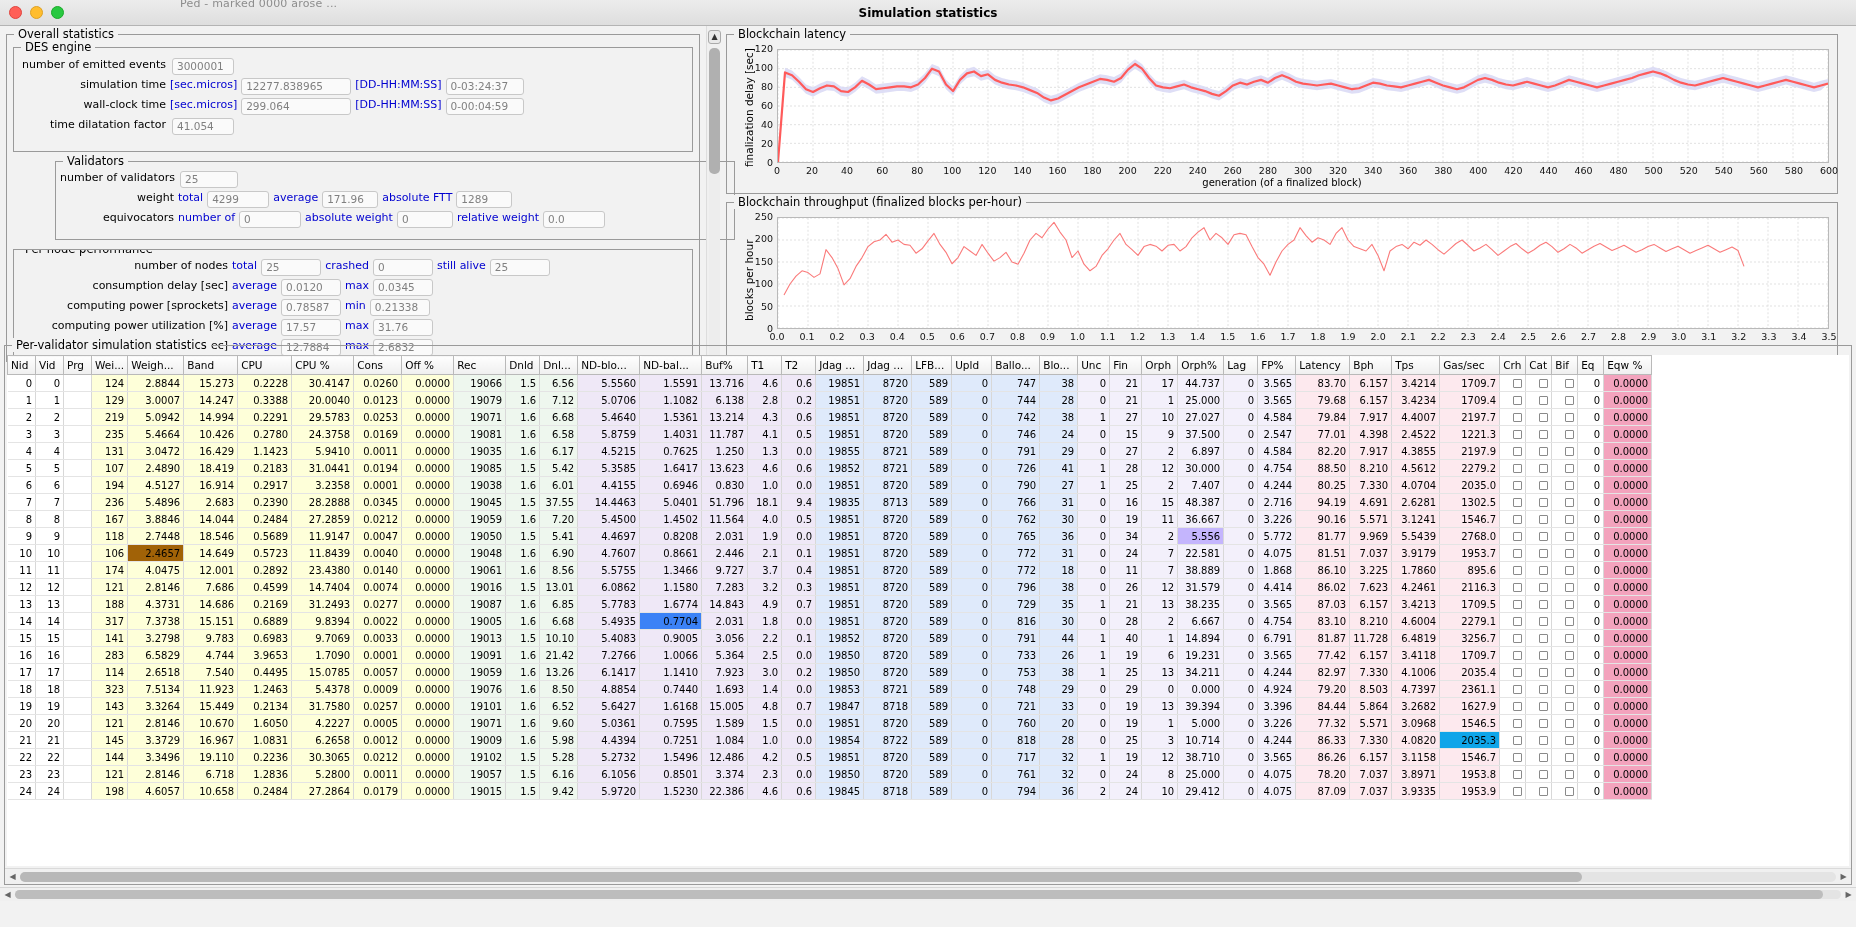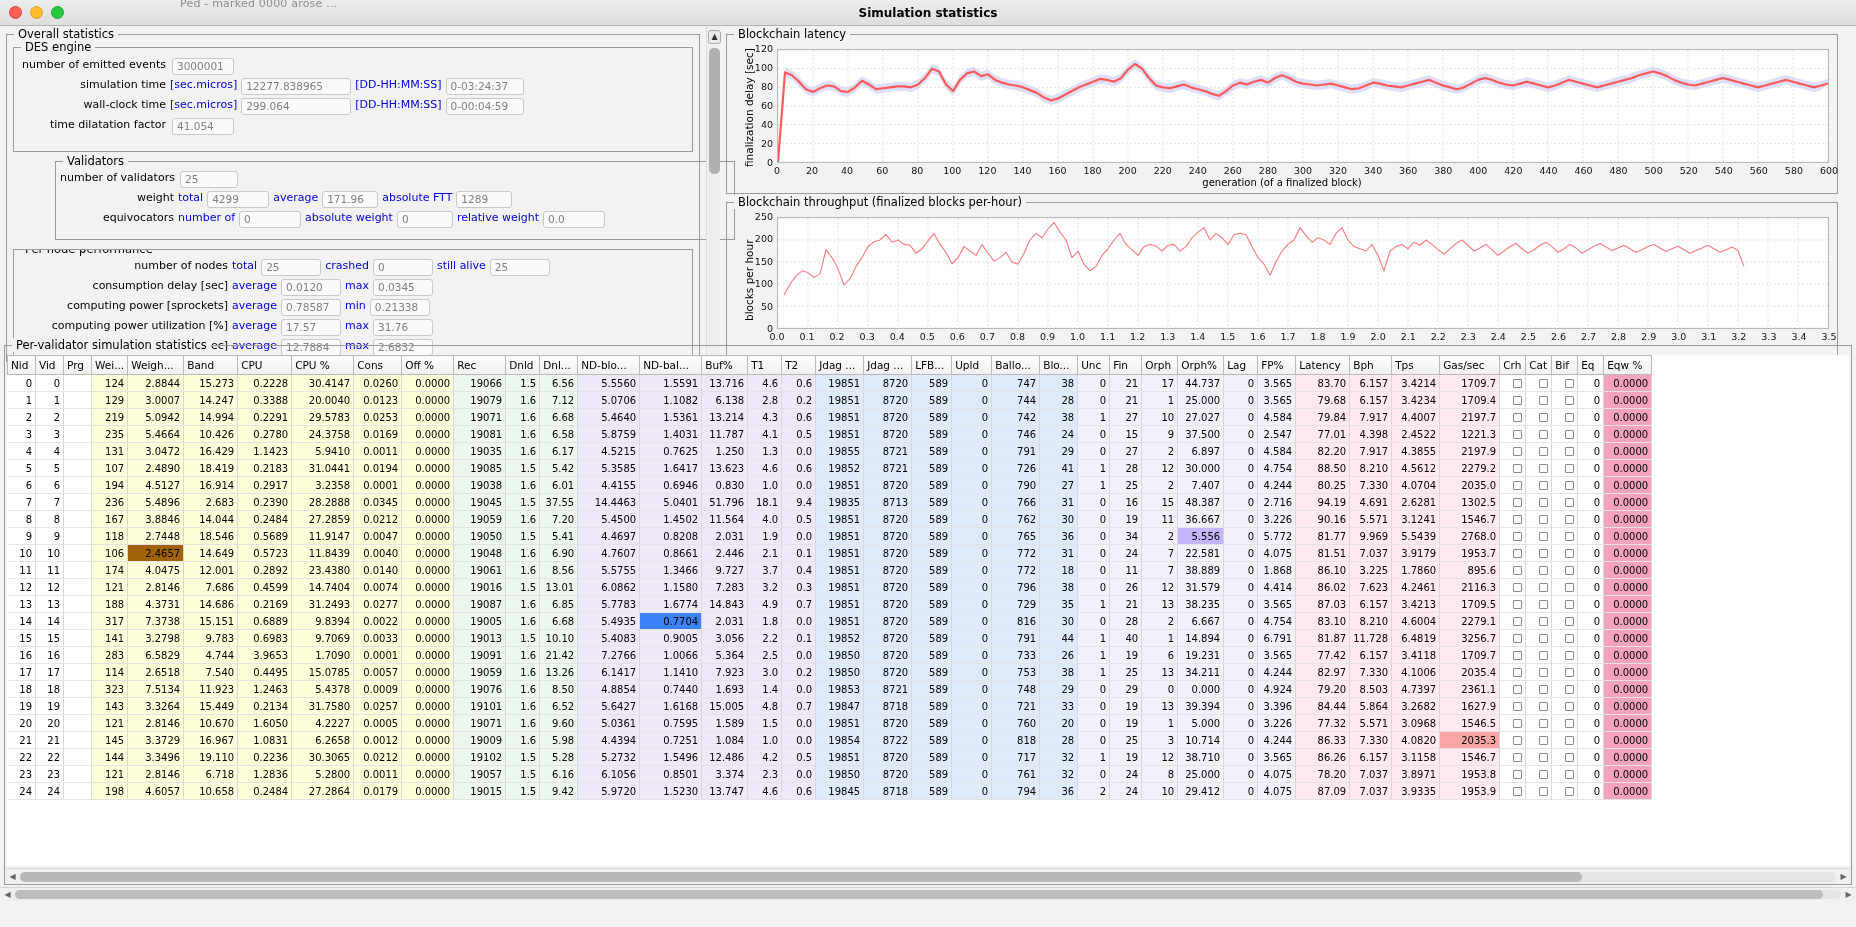--- a/index.html
+++ b/index.html
@@ -1393,21 +1393,21 @@
               <td style="width: 38px; background: rgb(223, 234, 251);">28</td>
               <td style="width: 32px; background: rgb(243, 240, 251);">0</td>
               <td style="width: 32px; background: rgb(243, 240, 251);">25</td>
               <td style="width: 36px; background: rgb(243, 240, 251);">3</td>
               <td style="width: 46px; background: rgb(243, 240, 251);">10.714</td>
               <td style="width: 34px; background: rgb(243, 240, 251);">0</td>
               <td style="width: 38px; background: rgb(243, 240, 251);">4.244</td>
               <td style="width: 54px; background: rgb(253, 233, 238);">86.33</td>
               <td style="width: 42px; background: rgb(253, 233, 238);">7.330</td>
               <td style="width: 48px; background: rgb(253, 233, 238);">4.0820</td>
-              <td style="width: 60px; background: #fca5a5; text-align: right;">2035.3</td>
+              <td style="width: 60px; background: #0ea5e9; text-align: right;">2035.3</td>
               <td class="chk" style="width: 26px; background: rgb(255, 255, 255);"><span class="checkbox"></span></td>
               <td class="chk" style="width: 26px; background: rgb(255, 255, 255);"><span class="checkbox"></span></td>
               <td class="chk" style="width: 26px; background: rgb(255, 255, 255);"><span class="checkbox"></span></td>
               <td class="chk" style="width: 26px; background: rgb(255, 255, 255); text-align: right;">0</td>
               <td style="width: 48px; background: rgb(243, 163, 189);">0.0000</td>
             </tr>
             <tr>
               <td style="width: 28px; background: rgb(255, 255, 255); text-align: right;">22</td>
               <td style="width: 28px; background: rgb(255, 255, 255); text-align: right;">22</td>
               <td style="width: 28px; background: rgb(255, 255, 255); text-align: right;"></td>
@@ -1498,21 +1498,21 @@
               <td style="width: 54px; background: rgb(254, 255, 217);">10.658</td>
               <td style="width: 54px; background: rgb(254, 255, 217);">0.2484</td>
               <td style="width: 62px; background: rgb(254, 255, 217);">27.2864</td>
               <td style="width: 48px; background: rgb(254, 255, 217);">0.0179</td>
               <td style="width: 52px; background: rgb(254, 255, 217);">0.0000</td>
               <td style="width: 52px; background: rgb(238, 247, 238);">19015</td>
               <td style="width: 34px; background: rgb(238, 247, 238);">1.5</td>
               <td style="width: 38px; background: rgb(238, 247, 238);">9.42</td>
               <td style="width: 62px; background: rgb(239, 232, 247);">5.9720</td>
               <td style="width: 62px; background: rgb(239, 232, 247);">1.5230</td>
-              <td style="width: 46px; background: rgb(239, 232, 247);">13.747</td>
+              <td style="width: 46px; background: rgb(239, 232, 247);">22.386</td>
               <td style="width: 34px; background: rgb(239, 232, 247);">4.6</td>
               <td style="width: 34px; background: rgb(239, 232, 247);">0.6</td>
               <td style="width: 48px; background: rgb(223, 234, 251);">19845</td>
               <td style="width: 48px; background: rgb(223, 234, 251);">8718</td>
               <td style="width: 40px; background: rgb(223, 234, 251);">589</td>
               <td style="width: 40px; background: rgb(223, 234, 251);">0</td>
               <td style="width: 48px; background: rgb(223, 234, 251);">794</td>
               <td style="width: 38px; background: rgb(223, 234, 251);">36</td>
               <td style="width: 32px; background: rgb(243, 240, 251);">2</td>
               <td style="width: 32px; background: rgb(243, 240, 251);">24</td>

